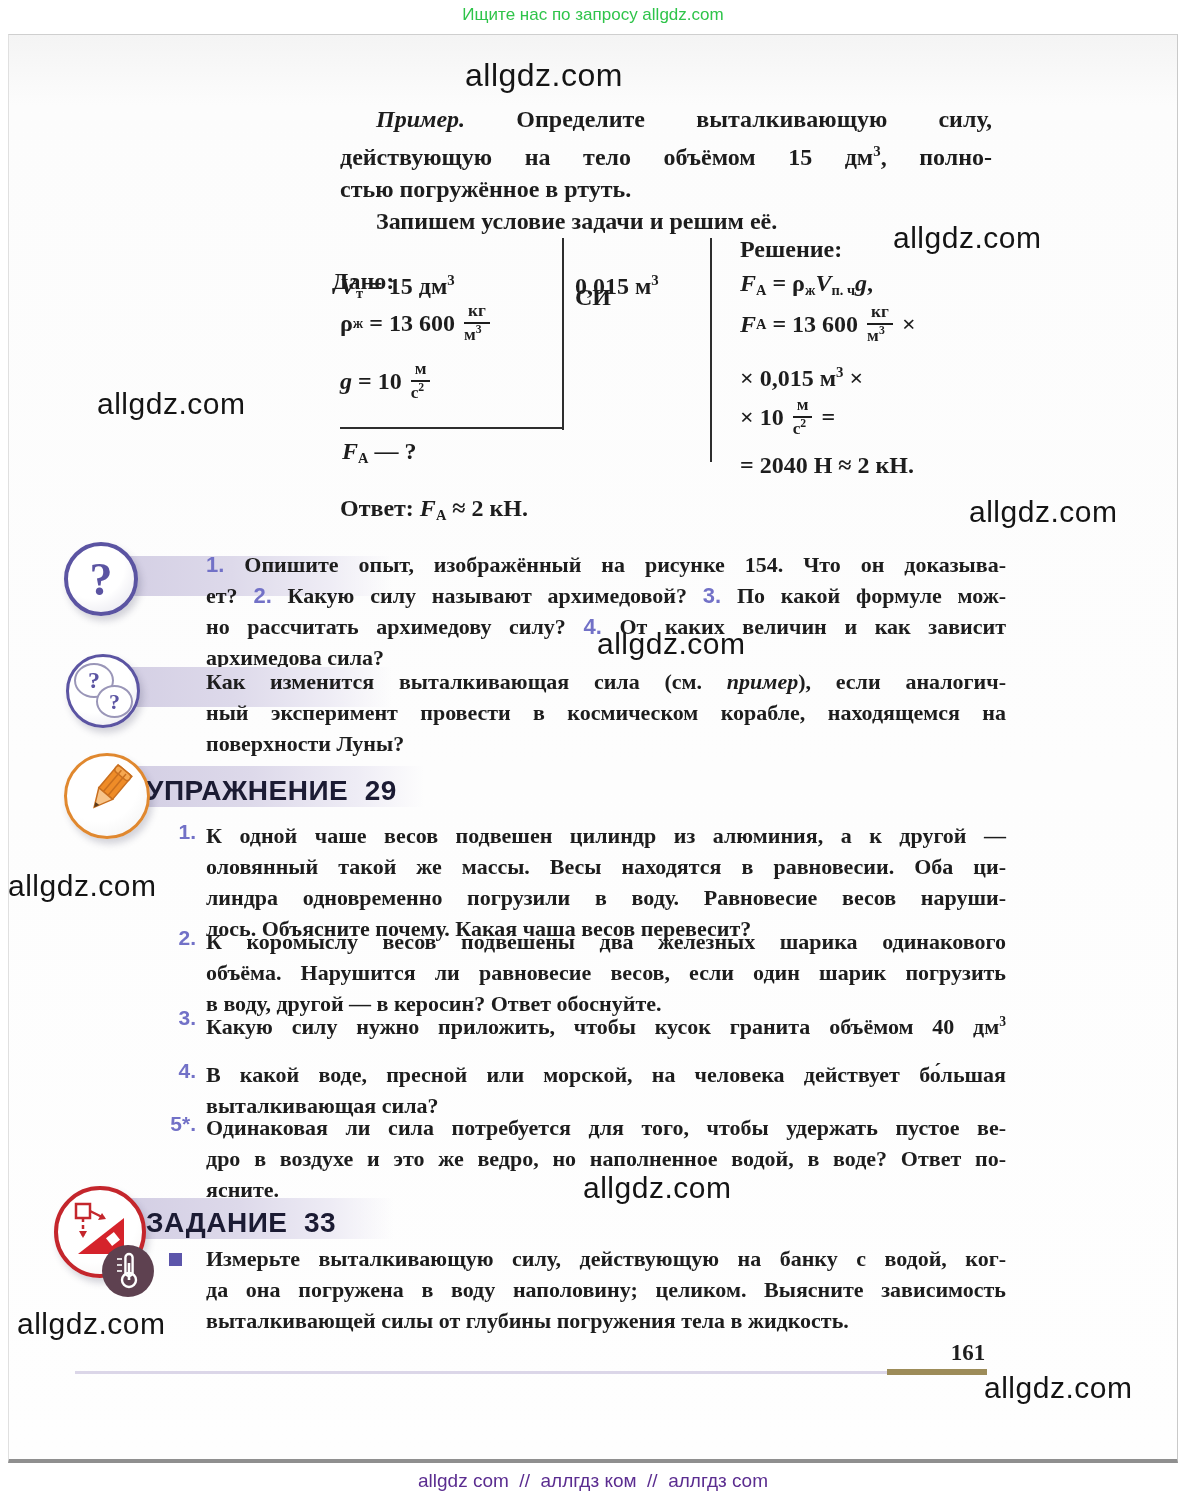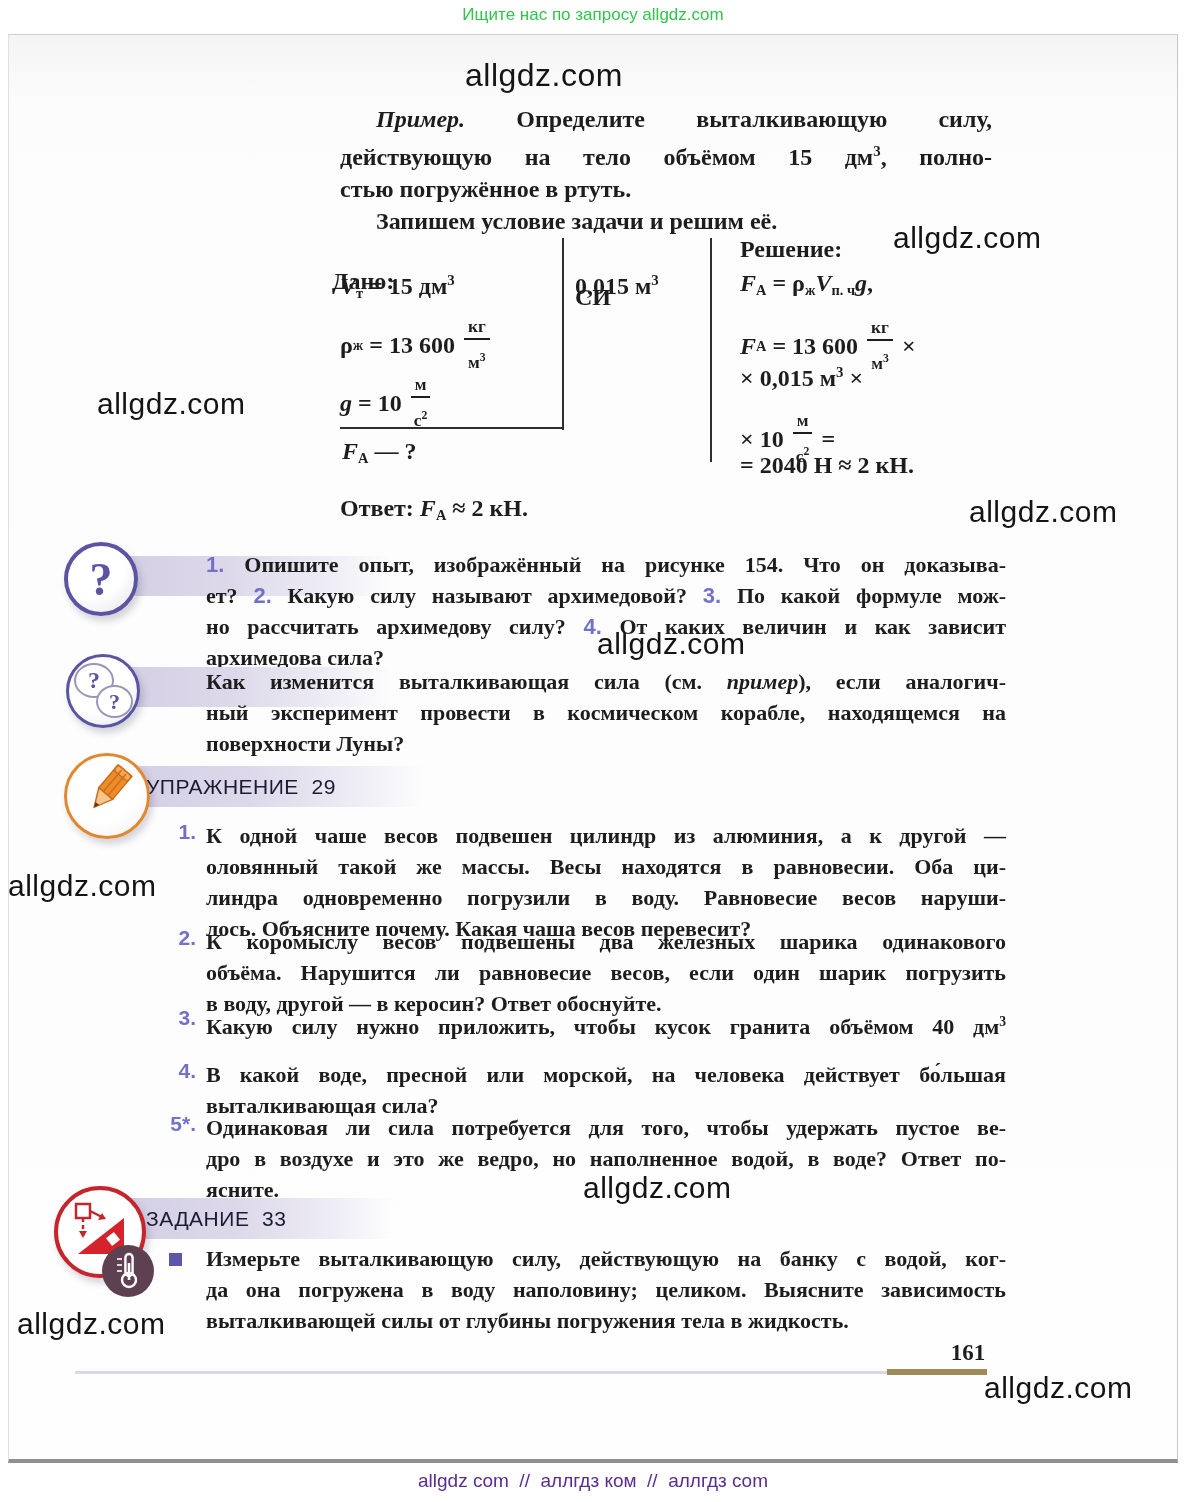--- a/index.html
+++ b/index.html
@@ -6,24 +6,24 @@
   body{position:relative;width:1186px;height:1502px;background:#ffffff;overflow:hidden;
        font-family:"Liberation Serif",serif;color:#1d1d1d;}
   
   .abs{position:absolute;}
   .t{font-family:"Liberation Serif",serif;font-weight:700;color:#1d1d1d;}
   .it{font-style:italic;}
   .wm{position:absolute;font-family:"Liberation Sans",sans-serif;color:#141414;
       font-size:30px;font-weight:400;letter-spacing:0.5px;white-space:nowrap;}
   sub{font-size:0.60em;vertical-align:-0.28em;font-style:normal;font-weight:700;}
   sup{font-size:0.62em;vertical-align:super;font-weight:700;}
-  .frac{display:inline-block;vertical-align:middle;text-align:center;
-        font-size:0.72em;line-height:1.08;margin:16px 3px;}
+  .frac{display:inline-block;vertical-align:middle;text-align:left;
+        font-size:0.72em;line-height:1.08;margin:0 3px;}
   .frac .fn{display:block;border-bottom:2px solid #1d1d1d;padding:0 4px 1px;}
-  .frac .fd{display:block;padding-top:12px;}
+  .frac .fd{display:block;padding-top:0;}
   .frac sup{font-size:0.68em;}
   .fline{display:flex;align-items:center;white-space:pre;}
   
   .sheet{position:absolute;left:8px;top:34px;width:1168px;height:1424px;
          background:linear-gradient(180deg,#f4f4f4 0%,#fcfcfc 70px,#fefefe 100%);
          border-top:1px solid #cfcfcf;border-left:1px solid #e0e0e0;
          border-right:1px solid #c9c9c9;border-bottom:4px solid #8f8f8f;}
   
   .banner{position:absolute;left:0;top:5px;width:100%;text-align:center;
           font-family:"Liberation Sans",sans-serif;font-size:17px;color:#2fc44a;}
@@ -35,21 +35,21 @@
   .j{text-align:justify;text-align-last:justify;}
   .ind{display:inline-block;width:36px;}
   
   .tbl{font-size:24px;white-space:pre;}
   .vrule{position:absolute;width:2px;background:#2e2e2e;}
   .hrule{position:absolute;height:2px;background:#2e2e2e;}
   
   .qtext{font-size:22px;line-height:31px;width:800px;}
   .pn{color:#7271c7;font-family:"Liberation Sans",sans-serif;font-weight:700;}
   .band{position:absolute;background:linear-gradient(90deg,#d2cde3 0%,#ddd9ea 45%,#eeecf5 78%,rgba(250,250,252,0) 100%);}
-  .bandlab{font-family:"Liberation Sans",sans-serif;font-weight:400;font-size:21px;
+  .bandlab{font-family:"Liberation Sans",sans-serif;font-weight:700;font-size:28px;
            color:#1b1b33;white-space:pre;letter-spacing:0.5px;}
   .circ{position:absolute;border-radius:50%;box-shadow:3px 5px 7px rgba(60,60,90,0.22);}
   .qcirc{width:66px;height:66px;border:4px solid #5b54a2;
          background:radial-gradient(circle at 36% 30%,#ffffff 52%,#e2e1ea 100%);
          display:flex;align-items:center;justify-content:center;}
   .qmark{color:#5b54a2;font-family:"Liberation Serif",serif;font-weight:700;font-size:46px;}
   .bub{position:absolute;background:#fff;border:2px solid #9a96b8;border-radius:50%;
        display:flex;align-items:center;justify-content:center;}
   
   .exnum{position:absolute;width:50px;text-align:right;font-size:21px;}

